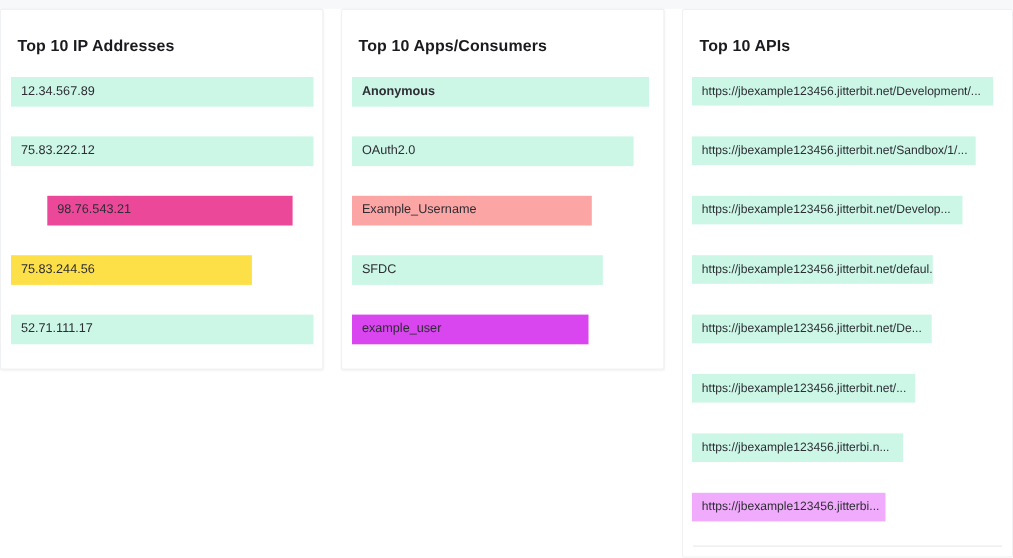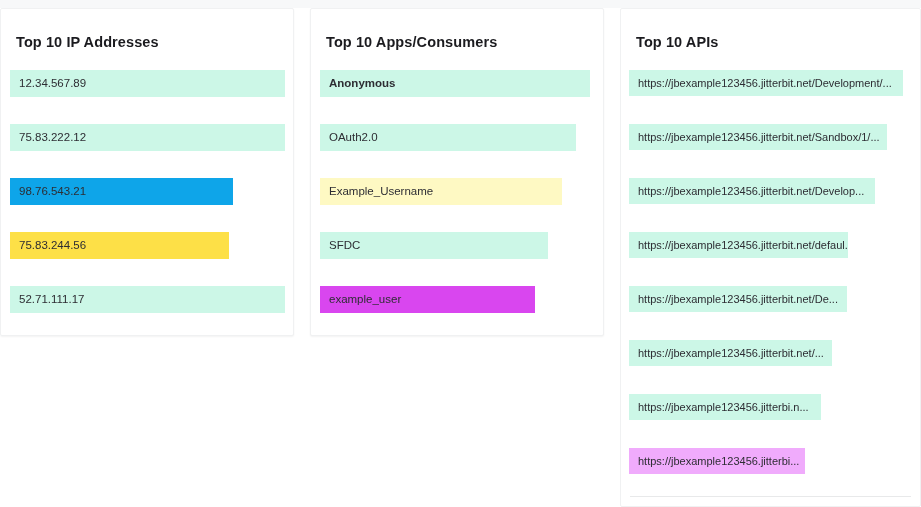--- a/index.html
+++ b/index.html
@@ -114,21 +114,21 @@
         <div class="bar" style="width: 275px; background: rgb(204, 247, 231);">
           <span class="bar-label">12.34.567.89</span>
         </div>
       </div>
       <div class="bar-row">
         <div class="bar" style="width: 275px; background: rgb(204, 247, 231);">
           <span class="bar-label">75.83.222.12</span>
         </div>
       </div>
       <div class="bar-row">
-        <div class="bar" style="width: 223px; background: #0ea5e9;">
+        <div class="bar" style="width: 223px; background: #ec4899; margin-left: 33px;">
           <span class="bar-label">98.76.543.21</span>
         </div>
       </div>
       <div class="bar-row">
         <div class="bar" style="width: 219px; background: #fde047;">
           <span class="bar-label">75.83.244.56</span>
         </div>
       </div>
       <div class="bar-row">
         <div class="bar" style="width: 275px; background: rgb(204, 247, 231);">
@@ -145,21 +145,21 @@
         <div class="bar" style="width: 270px; background: rgb(204, 247, 231); font-weight: bold;">
           <span class="bar-label">Anonymous</span>
         </div>
       </div>
       <div class="bar-row">
         <div class="bar" style="width: 256px; background: rgb(204, 247, 231);">
           <span class="bar-label">OAuth2.0</span>
         </div>
       </div>
       <div class="bar-row">
-        <div class="bar" style="width: 242px; background: #fef9c3;">
+        <div class="bar" style="width: 218px; background: #fca5a5;">
           <span class="bar-label">Example_Username</span>
         </div>
       </div>
       <div class="bar-row">
         <div class="bar" style="width: 228px; background: rgb(204, 247, 231);">
           <span class="bar-label">SFDC</span>
         </div>
       </div>
       <div class="bar-row">
         <div class="bar" style="width: 215px; background: #d946ef;">

